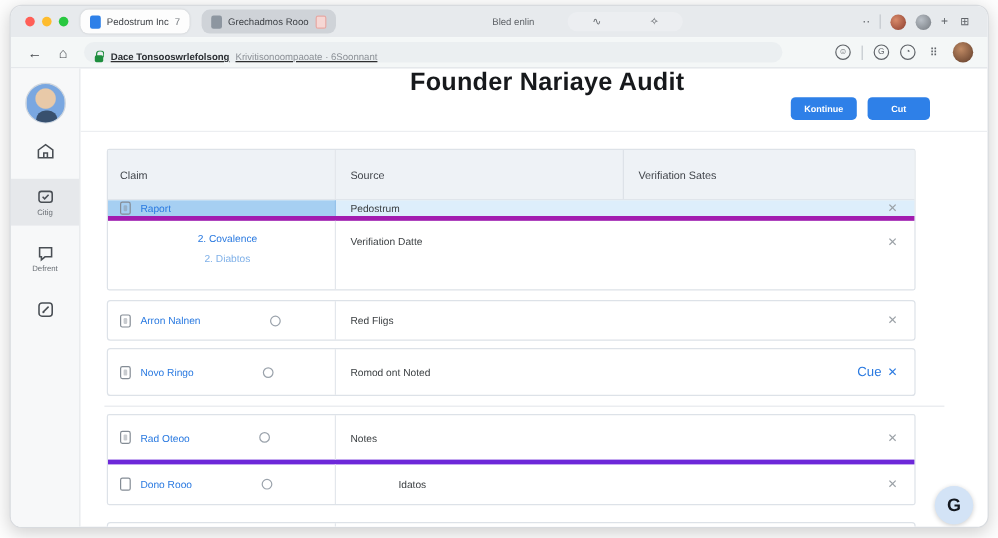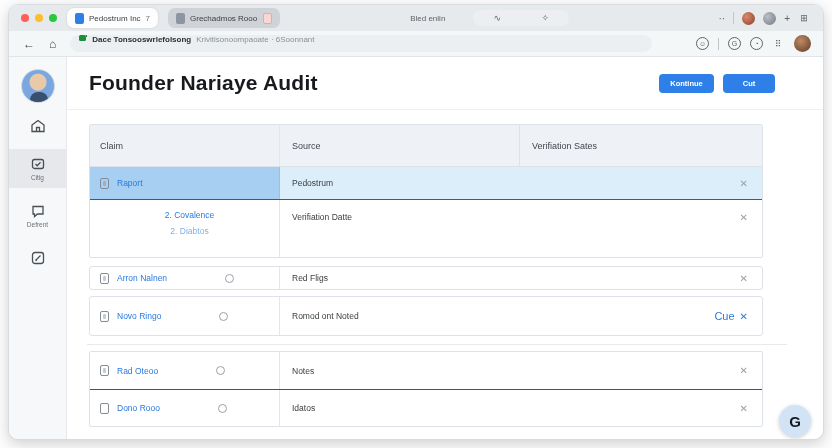--- a/index.html
+++ b/index.html
@@ -31,21 +31,21 @@
   .mini-avatar { width:13px; height:13px; border-radius:50%; }
   .ma1 { background:radial-gradient(circle at 35% 35%, #d88a6a, #8c3d2e); }
   .ma2 { background:radial-gradient(circle at 35% 35%, #b9bfc6, #74797f); }
   .vdiv { width:1px; height:12px; background:#c3c7cc; }
 
   
   .toolbar { position:absolute; left:0; top:26px; right:0; height:26px; background:#f4f7f7;
     border-bottom:1px solid #e1e4e8; display:flex; align-items:center; }
   .nav-glyph { font-size:12px; color:#45494e; margin-left:14px; }
   .urlbar { margin-left:14px; width:582px; height:17px; background:#ebeff1; border-radius:9px;
-    display:flex; align-items:flex-start; padding:0 9px; font-size:8px; white-space:nowrap; overflow:hidden; }
+    display:flex; align-items:flex-end; padding:0 9px; font-size:8px; white-space:nowrap; overflow:hidden;text-decoration:underline; }
   .lock { width:7px; height:6px; background:#1e8e3e; border-radius:1.5px; position:relative; margin-right:6px; }
   .lock:before { content:""; position:absolute; left:1px; top:-4px; width:5px; height:5px;
     border:1.2px solid #1e8e3e; border-bottom:none; border-radius:3px 3px 0 0; }
   .url-domain { color:#2b2f33; font-weight:bold; }
   .url-path { color:#8b9096; margin-left:5px; }
   .tool-right { margin-left:auto; display:flex; align-items:center; gap:9px; margin-right:12px; color:#5f6368; }
   .ticon { width:13px; height:13px; border:1.2px solid #5f6368; border-radius:50%; font-size:7px;
     display:flex; align-items:center; justify-content:center; }
   .ticon.square { border-radius:3px; letter-spacing:1px; border:none; font-size:9px; }
   .big-avatar { width:17px; height:17px; border-radius:50%;
@@ -60,58 +60,58 @@
   .user-avatar:after { content:""; position:absolute; left:8px; bottom:-2px; width:18px; height:12px;
     background:#38506e; border-radius:8px 8px 0 0; }
   .side-item { width:100%; display:flex; flex-direction:column; align-items:center;
     padding:7px 0; margin-top:8px; }
   .side-item.selected { background:#e6e8eb; }
   .side-label { font-size:6.5px; color:#6b7076; margin-top:2px; }
   .sicon { width:16px; height:16px; stroke:#4a4f55; fill:none; stroke-width:1.3; }
 
   
   .main { flex:1; position:relative; overflow:hidden; }
-  .page-head { height:53px; border-bottom:1px solid #eceef1; display:flex; align-items:center; }
+  .page-head { height:53px; border-bottom:1px solid #eceef1; display:flex; align-items:center;flex-direction:column; }
   .page-title { font-size:21px; font-weight:700; color:#17191c; margin-left:22px; letter-spacing:.2px; }
   .head-btns { margin-left:auto; margin-right:48px; display:flex; gap:9px; }
   .btn { background:#2e80e8; color:#fff; border:none; border-radius:4px; font-size:7.5px;
     font-weight:bold; height:19px; display:flex; align-items:center; justify-content:center;
     font-family:"Liberation Sans",sans-serif; }
   .btn.primary { width:55px; } .btn.small { width:52px; }
 
   .table-wrap { margin:14px 0 0 22px; width:674px; font-size:8.5px; color:#3c4043; }
   .tgroup { border:1px solid #dde2e8; border-radius:2px; background:#fff; }
   .thead { display:flex; background:#eef2f6; border-bottom:1px solid #dde2e8; height:42px; align-items:center;
     font-size:9px; color:#42464c; }
   .trow { display:flex; align-items:center; }
   .c-claim { width:190px; padding-left:10px; display:flex; align-items:center; align-self:stretch;
     border-right:1px solid #e3e7ec; }
   .c-src { width:240px; padding-left:12px; align-self:stretch; display:flex; align-items:center; }
   .thead .c-src { border-right:1px solid #dde2e8; }
   .c-status { flex:1; align-self:stretch; display:flex; align-items:center; justify-content:flex-end; padding-right:14px; }
-  .row-sel { background:#ddeefb; border-bottom:1px solid #a21caf; height:33px;justify-content:flex-end; }
+  .row-sel { background:#ddeefb; border-bottom:4px solid #a21caf; height:17px;justify-content:flex-end; }
   .row-sel .c-claim { background:#a6cff2; border-right:1px solid #96c2ea; }
   .link { color:#2979e0; text-decoration:none; cursor:pointer; }
   .link.dim { color:#7fb0e8; }
   .cbx { width:9px; height:11px; border:1px solid #848c95; border-radius:2px; margin-right:8px;
     flex-shrink:0; display:inline-block; position:relative; }
   .cbx.marked:after { content:""; position:absolute; inset:2px; background:#848c95; opacity:.45; border-radius:1px; }
   .radio { width:9px; height:9px; border:1px solid #9aa2ab; border-radius:50%; margin-left:58px; flex-shrink:0; }
   .xicon { color:#9aa0a6; font-size:10px; cursor:pointer; }
   .cue { color:#2979e0; font-size:11px; margin-right:5px; }
   .cue-x { color:#2979e0; font-size:10px; }
   .row2 { height:57px; align-items:flex-start; }
   .row2 .c-claim { flex-direction:column; align-items:center; justify-content:flex-start; padding-top:10px; gap:6px; }
   .row2 .c-src { padding-top:12px; align-items:flex-start; }
   .row2 .c-status { padding-top:12px; align-items:flex-start; }
   .tbox { border:1px solid #dde2e8; border-radius:3px; display:flex; align-items:center; background:#fff; }
   .mt8{margin-top:8px} .mt6{margin-top:6px} .mt14{margin-top:14px}
-  .h34{height:24px} .h40{height:40px} .h37{height:37px}
+  .h34{height:34px} .h40{height:40px} .h37{height:37px}
   .section-div { height:1px; background:#e6e9ed; margin:8px 0 6px -2px; width:700px; }
-  .grp-b .trow + .trow { border-top:1px solid #6d28d9; }
+  .grp-b .trow + .trow { border-top:4px solid #6d28d9;gap:40px; }
   .fab { position:absolute; right:12px; bottom:2px; width:32px; height:32px; border-radius:50%;
     background:#d3e3f6; box-shadow:0 1px 4px rgba(0,0,0,.2); display:flex; align-items:center;
     justify-content:center; font-size:15px; font-weight:bold; color:#14181f; }
 </style>
 </head>
 <body>
 
 <div class="window">
 
   <div class="tabstrip">

